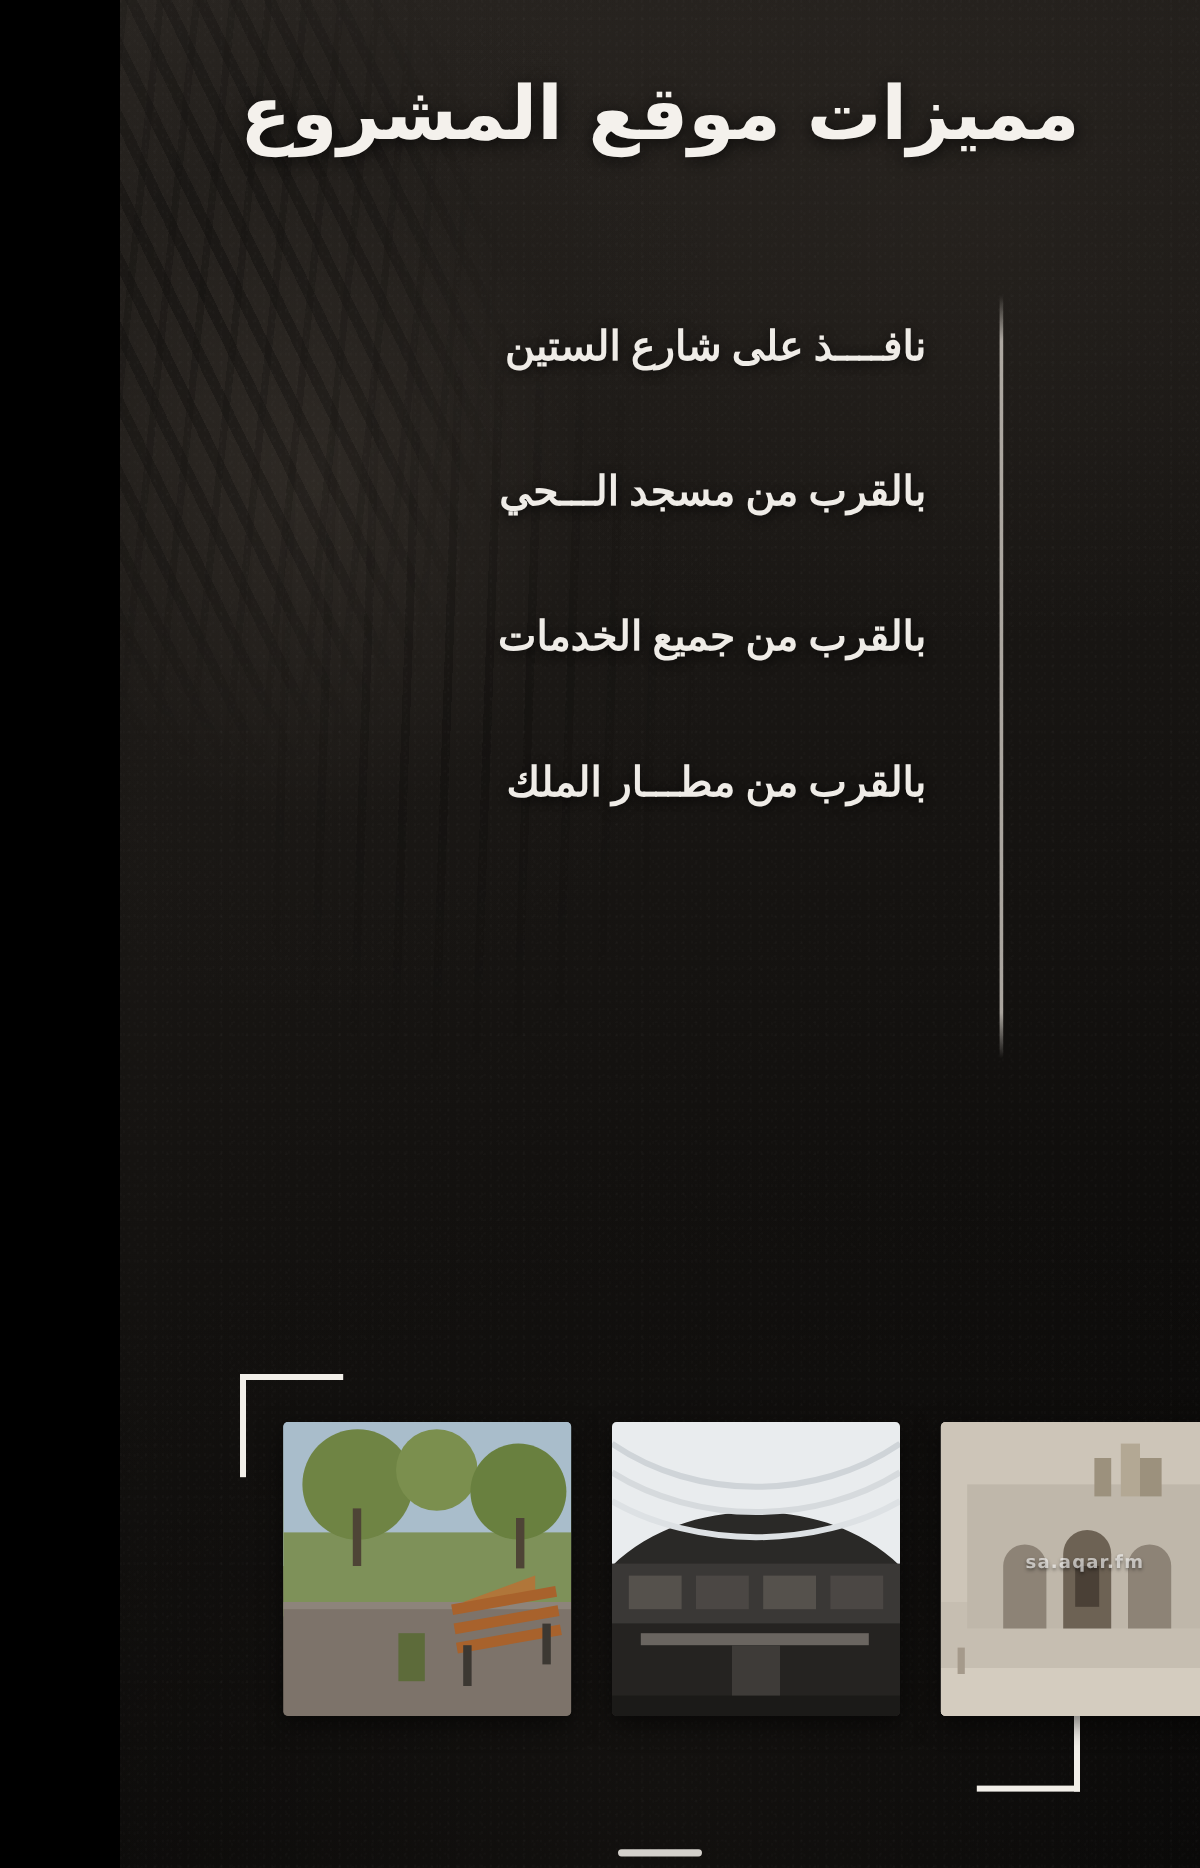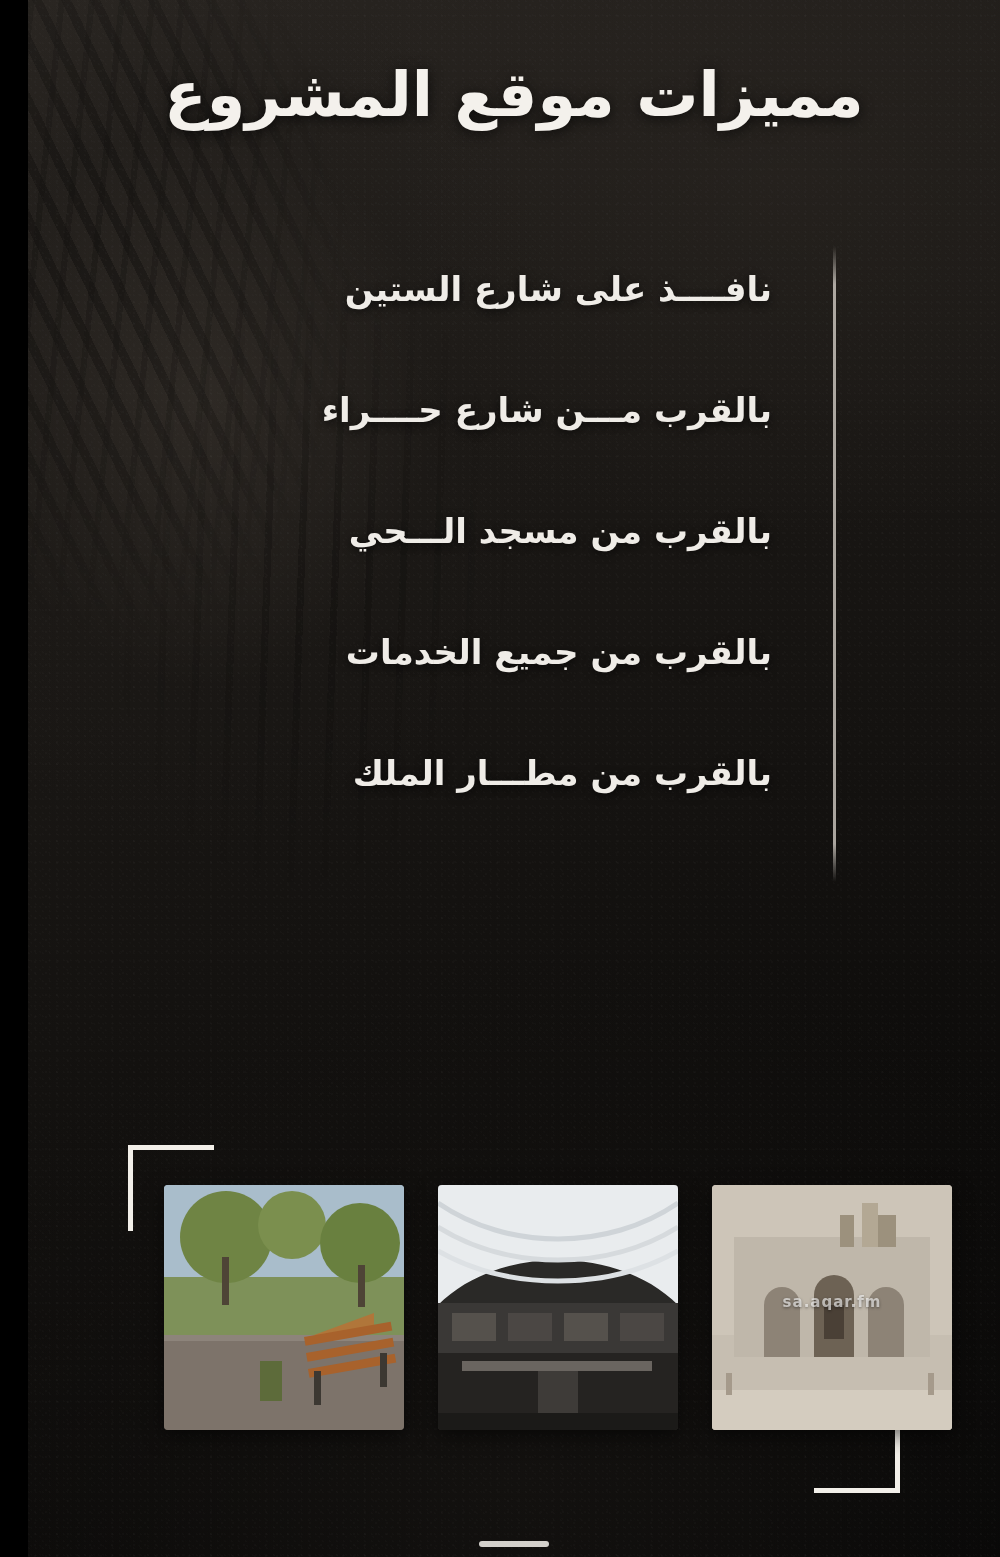--- a/index.html
+++ b/index.html
@@ -5,21 +5,21 @@
   * { box-sizing: border-box; margin: 0; padding: 0; }
   html, body {
     width: 1000px;
     height: 1557px;
     background: #000;
     font-family: "DejaVu Sans", "Liberation Sans", sans-serif;
     overflow: hidden;
   }
   .poster {
     position: relative;
-    width: 972px;
+    width: 900px;
     height: 1557px;
     background:
       radial-gradient(ellipse 520px 620px at 18% 26%, rgba(60,54,48,0.55) 0%, rgba(30,27,24,0.25) 45%, rgba(0,0,0,0) 72%),
       radial-gradient(ellipse 700px 500px at 78% 12%, rgba(48,43,38,0.40) 0%, rgba(0,0,0,0) 70%),
       radial-gradient(ellipse 900px 700px at 50% 95%, rgba(20,18,16,0.9) 0%, rgba(0,0,0,0) 80%),
       linear-gradient(160deg, #2a2622 0%, #1d1a17 26%, #141210 55%, #0b0a09 80%, #050505 100%);
     overflow: hidden;
   }
   
   .frond {
@@ -68,20 +68,21 @@
     line-height: 1.18;
     text-shadow: 0 2px 14px rgba(0,0,0,0.7);
   }
 
   .features {
     position: absolute;
     top: 228px;
     right: 170px;
     width: 670px;
     padding-right: 0;
+    font-family: Liberation Serif, serif;
   }
   .features-rule {
     position: absolute;
     right: -6px;
     top: 18px;
     width: 3px;
     height: 636px;
     background: linear-gradient(to bottom, rgba(220,214,206,0.0) 0%, rgba(220,214,206,0.75) 6%, rgba(220,214,206,0.75) 94%, rgba(220,214,206,0.0) 100%);
     border-radius: 2px;
   }
@@ -184,21 +185,20 @@
 
   <div class="frond frond-a"></div>
   <div class="frond frond-b"></div>
   <div class="grain"></div>
 
   <div class="title">مميزات موقع المشروع</div>
 
   <div class="features">
     <div class="features-rule"></div>
     <div class="feature">نافــــذ على شارع الستين</div>
-    <div class="feature">بالقرب مـــن شارع حــــراء</div>
     <div class="feature">بالقرب من مسجد الـــحي</div>
     <div class="feature">بالقرب من جميع الخدمات</div>
     <div class="feature">بالقرب من مطـــار الملك</div>
   </div>
 
   <div class="gallery">
     <div class="bracket bracket-tl"></div>
     <div class="bracket bracket-br"></div>
 
     <div class="photos">

